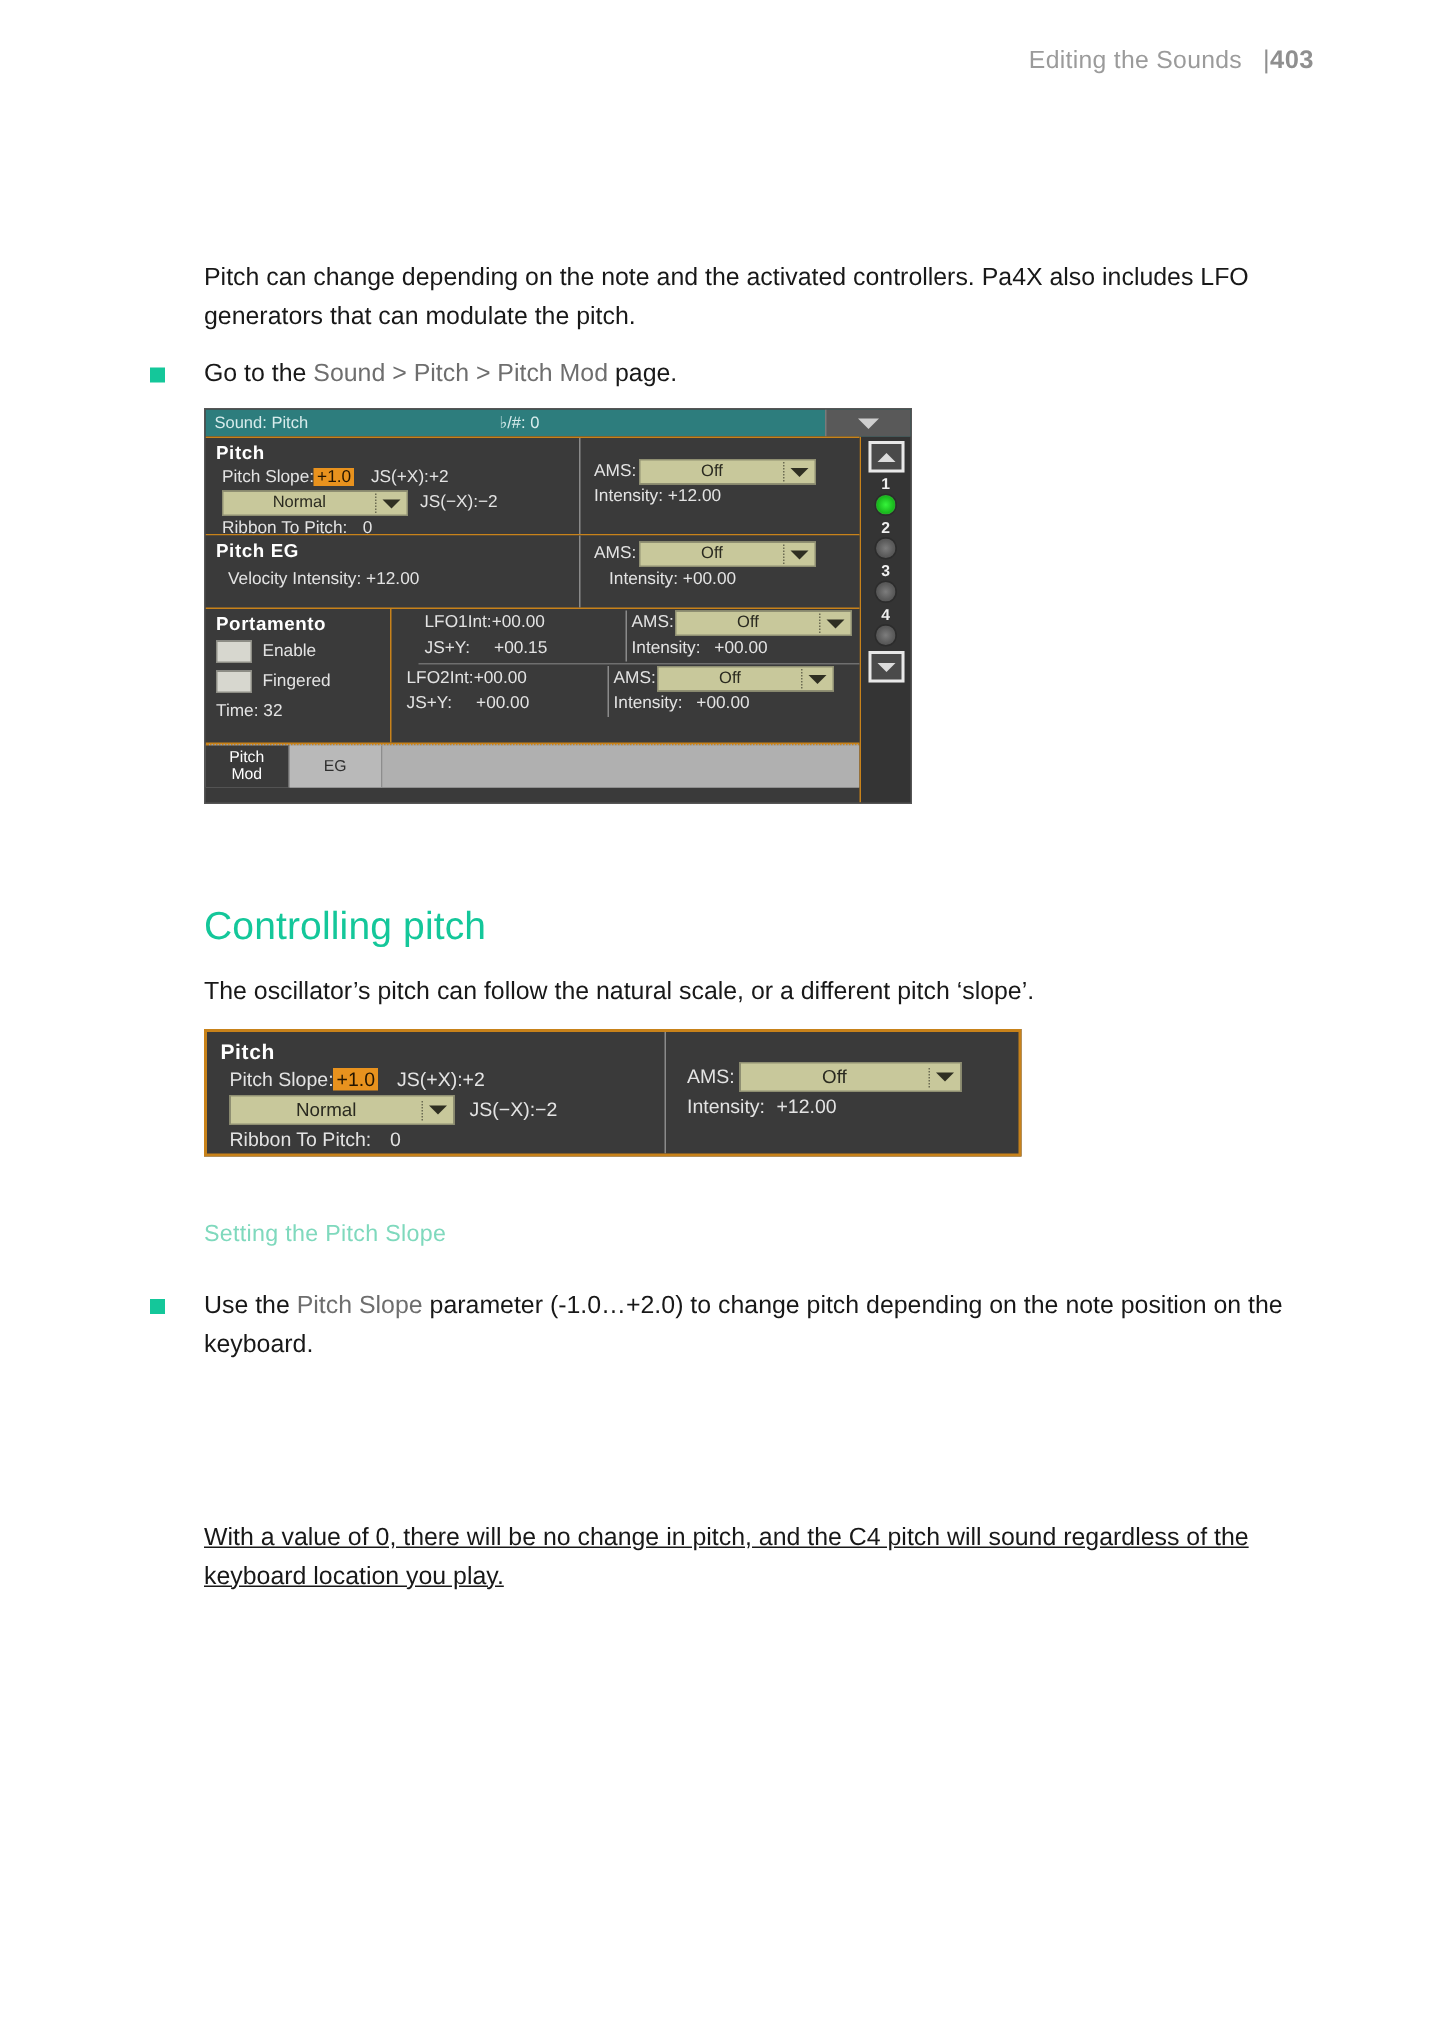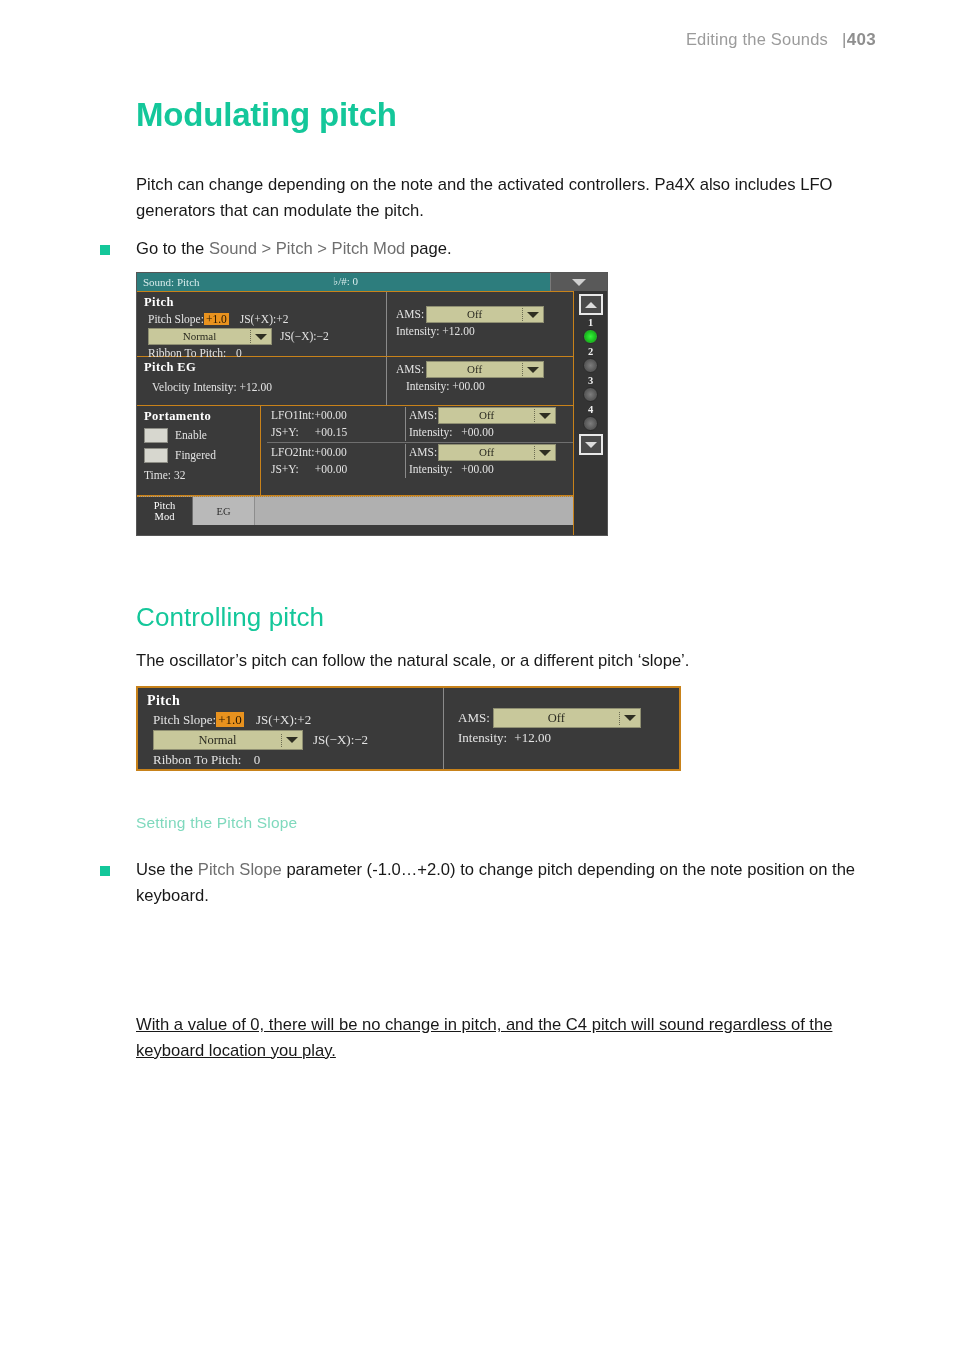--- a/index.html
+++ b/index.html
@@ -90,21 +90,21 @@
     background: #14c79a;
   }
 
   
   .at { position: absolute; left: 0; width: 748px; }
 
   
   .device-shot {
     position: absolute;
     background: #3a3a3a;
-    font-family: Liberation Serif, serif;
+    font-family: Liberation Sans, sans-serif;
     box-sizing: border-box;
     overflow: hidden;
   }
 
   
   #shot-pitchmod {
     left: 0px;
     top: 272px;
     width: 472px;
     height: 264px;
@@ -318,21 +318,20 @@
 </head>
 <body>
 
 <div class="page-header">
   <span>Editing the Sounds</span>
   <span class="folio"><span class="bar">|</span><span>403</span></span>
 </div>
 
 <div class="content">
 
-  <h1 class="chapter-title">Modulating pitch</h1>
 
   <p class="body-text at" style="top:172px;">Pitch can change depending on the note and the activated controllers. Pa4X also includes LFO generators that can modulate the pitch.</p>
 
   <div class="at bullet-item" style="top:236px;">
     <span class="bullet-mark"></span>
     <p class="body-text"><span>Go to the </span><span class="param-ref">Sound &gt; Pitch &gt; Pitch Mod</span><span> page.</span></p>
   </div>
 
   <div class="device-shot" id="shot-pitchmod">
 
@@ -431,21 +430,21 @@
                 <span>Fingered</span>
               </div>
               <div class="row" style="margin-top:3px;">
                 <span>Time:</span>
                 <span>32</span>
               </div>
             </div>
 
             <div style="flex:1;padding:1px 0 0 6px;box-sizing:border-box;min-width:0;">
 
-              <div style="display:flex;border-bottom:1px solid #6f6f6f;padding-bottom:1px;">
+              <div style="display:flex;border-bottom:1px solid #6f6f6f;padding-bottom:1px;margin-left:12px;">
                 <div style="width:138px;">
                   <div class="row" style="padding-left:4px;">
                     <span>LFO1Int:</span><span>+00.00</span>
                   </div>
                   <div class="row" style="padding-left:4px;">
                     <span>JS+Y:</span><span style="margin-left:16px;">+00.15</span>
                   </div>
                 </div>
                 <div style="flex:1;border-left:1px solid #8a8a8a;padding-left:3px;">
                   <div class="row" style="display:flex;align-items:center;gap:1px;">

